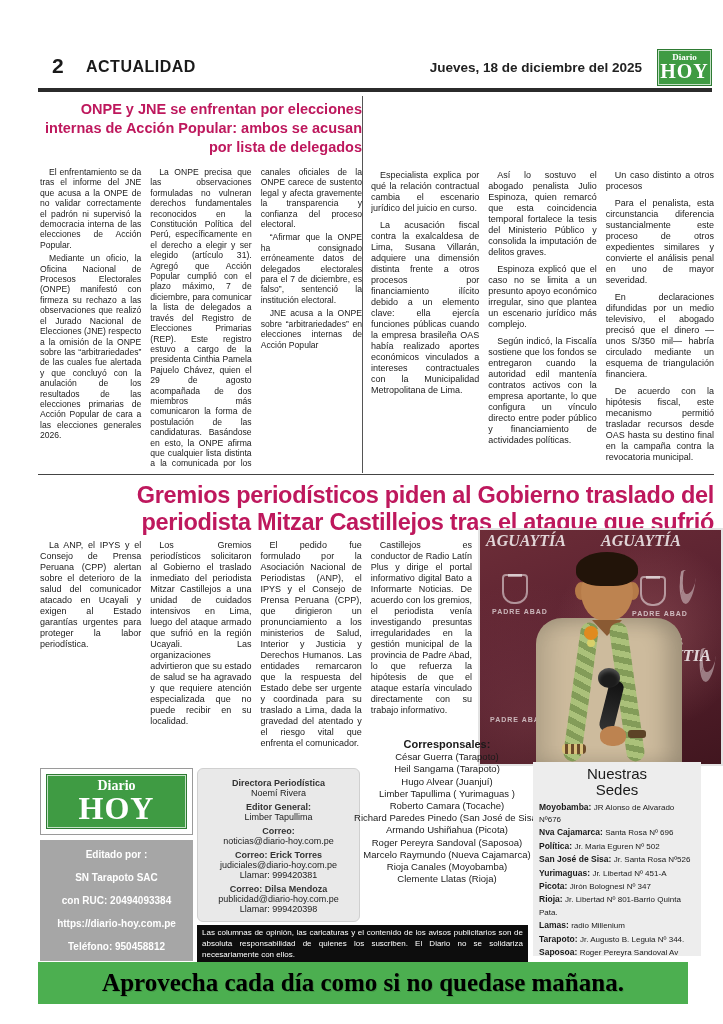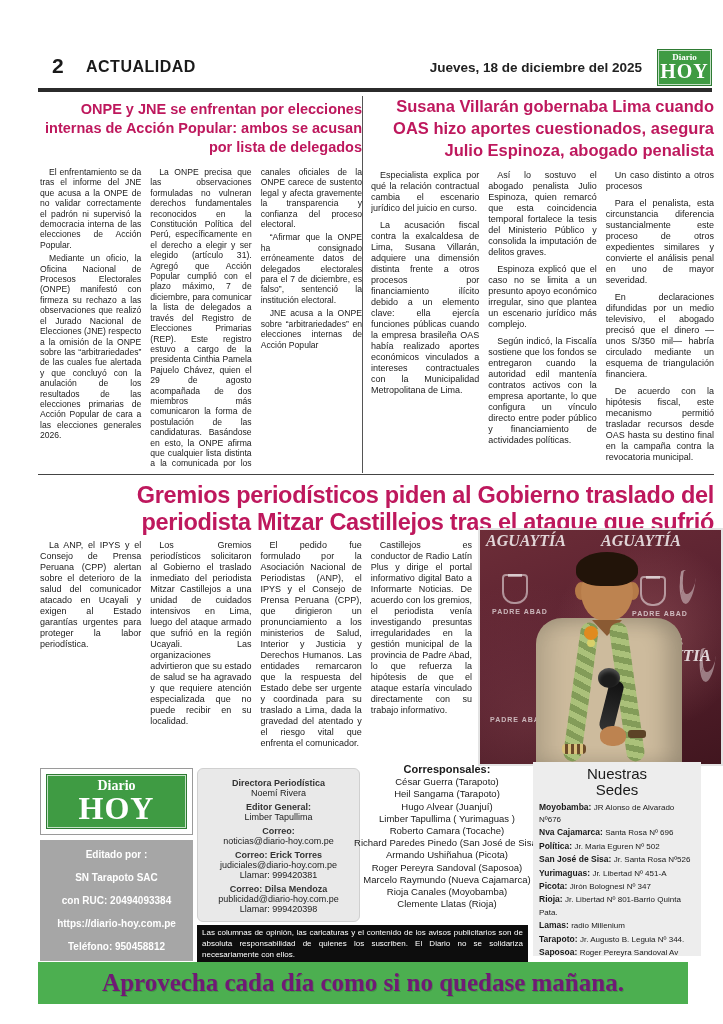--- a/index.html
+++ b/index.html
@@ -71,32 +71,32 @@
   .pub-logo .logo-diario { font-size:14px; }
   .pub-logo .logo-hoy { font-size:32px; }
   .pub-info { margin-top:5px; background:#a6a6a6; color:#fff; font-weight:bold; text-align:center;
     font-size:10px; padding:9px 2px; }
   .pub-info div { margin:0 0 12px 0; white-space:nowrap; }
   .pub-info div:last-child { margin-bottom:0; }
   .staff-box { position:absolute; left:197px; top:768px; width:163px; height:152px; background:#e9e9e9;
     border:1px solid #d0d0d0; border-radius:6px; text-align:center; font-size:9px; padding-top:5px; height:154px; }
   .staff-box .s-title { font-weight:bold; color:#333; margin-top:4px; }
   .staff-box .s-val { color:#222; }
-  .corr-box { position:absolute; left:352px; top:763px; width:190px; text-align:center; font-size:9.5px; line-height:12.2px; }
+  .corr-box { position:absolute; left:352px; top:738px; width:190px; text-align:center; font-size:9.5px; line-height:12.2px; }
   .corr-box .c-title { font-weight:bold; font-size:11px; margin-bottom:1px; }
   .corr-box div { white-space:nowrap; }
   .disclaimer { position:absolute; left:197px; top:925px; width:331px; background:#0d0d0d; color:#fff;
     font-size:8px; line-height:1.35; padding:3px 5px; text-align:justify; }
   .sedes-box { position:absolute; left:533px; top:762px; width:168px; height:194px; background:#ededed;
     padding:4px 6px; font-size:8px; line-height:12.4px; }
   .sedes-title { text-align:center; font-weight:normal; font-size:15px; line-height:1.05; margin-bottom:3px; }
   .sedes-box b { font-size:8.5px; }
   
   .banner { position:absolute; left:38px; top:962px; width:650px; height:42px; background:#4caf50;
-    color:#701a75; font-family:"Liberation Serif", serif; font-weight:bold; font-size:25px;
+    color:#000000; font-family:"Liberation Serif", serif; font-weight:bold; font-size:25px;
     text-align:center; line-height:42px; text-shadow:1px 1px 0 rgba(0,0,0,.15); }
 </style>
 </head>
 <body>
 
 <div class="page">
 
   <div class="page-num">2</div>
   <div class="section-title">ACTUALIDAD</div>
   <div class="date">Jueves, 18 de diciembre del 2025</div>
@@ -110,21 +110,20 @@
   <div class="cols cols-a1">
       <p>El enfrentamiento se da tras el informe del JNE que acusa a la ONPE de no validar correctamente el padrón ni supervisó la democracia interna de las elecciones de Acción Popular.</p>
       <p>Mediante un oficio, la Oficina Nacional de Procesos Electorales (ONPE) manifestó con firmeza su rechazo a las observaciones que realizó el Jurado Nacional de Elecciones (JNE) respecto a la omisión de la ONPE sobre las “arbitrariedades” de las cuales fue alertada y que concluyó con la anulación de los resultados de las elecciones primarias de Acción Popular de cara a las elecciones generales 2026.</p>
       <p>La ONPE precisa que las observaciones formuladas no vulneran derechos fundamentales reconocidos en la Constitución Política del Perú, específicamente en el derecho a elegir y ser elegido (artículo 31). Agregó que Acción Popular cumplió con el plazo máximo, 7 de diciembre, para comunicar la lista de delegados a través del Registro de Elecciones Primarias (REP). Este registro estuvo a cargo de la presidenta Cinthia Pamela Pajuelo Chávez, quien el 29 de agosto acompañada de dos miembros más comunicaron la forma de postulación de las candidaturas. Basándose en esto, la ONPE afirma que cualquier lista distinta a la comunicada por los canales oficiales de la ONPE carece de sustento legal y afecta gravemente la transparencia y confianza del proceso electoral.</p>
       <p>“Afirmar que la ONPE ha consignado erróneamente datos de delegados electorales para el 7 de diciembre, es falso”, sentenció la institución electoral.</p>
       <p>JNE acusa a la ONPE sobre “arbitrariedades” en elecciones internas de Acción Popular</p>
     </div>
 
   <div class="vdivider"></div>
 
-  <h2 class="headline hl-a2">Susana Villarán gobernaba Lima cuando OAS hizo aportes cuestionados, asegura Julio Espinoza, abogado penalista</h2>
   <div class="cols cols-a2">
       <p>Especialista explica por qué la relación contractual cambia el escenario jurídico del juicio en curso.</p>
       <p>La acusación fiscal contra la exalcaldesa de Lima, Susana Villarán, adquiere una dimensión distinta frente a otros procesos por financiamiento ilícito debido a un elemento clave: ella ejercía funciones públicas cuando la empresa brasileña OAS había realizado aportes económicos vinculados a intereses contractuales con la Municipalidad Metropolitana de Lima.</p>
       <p>Así lo sostuvo el abogado penalista Julio Espinoza, quien remarcó que esta coincidencia temporal fortalece la tesis del Ministerio Público y consolida la imputación de delitos graves.</p>
       <p>Espinoza explicó que el caso no se limita a un presunto apoyo económico irregular, sino que plantea un escenario jurídico más complejo.</p>
       <p>Según indicó, la Fiscalía sostiene que los fondos se entregaron cuando la autoridad edil mantenía contratos activos con la empresa aportante, lo que configura un vínculo directo entre poder público y financiamiento de actividades políticas.</p>
       <p>Un caso distinto a otros procesos</p>
       <p>Para el penalista, esta circunstancia diferencia sustancialmente este proceso de otros expedientes similares y convierte el análisis penal en uno de mayor severidad.</p>
       <p>En declaraciones difundidas por un medio televisivo, el abogado precisó que el dinero —unos S/350 mil— habría circulado mediante un esquema de triangulación financiera.</p>
       <p>De acuerdo con la hipótesis fiscal, este mecanismo permitió trasladar recursos desde OAS hasta su destino final en la campaña contra la revocatoria municipal.</p>

